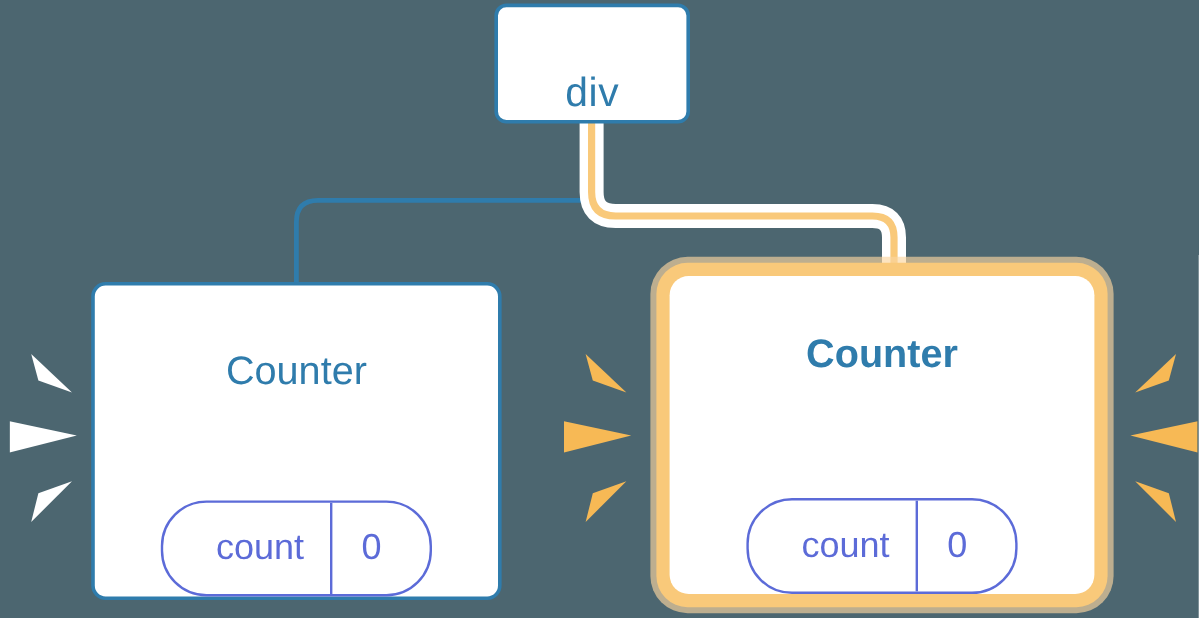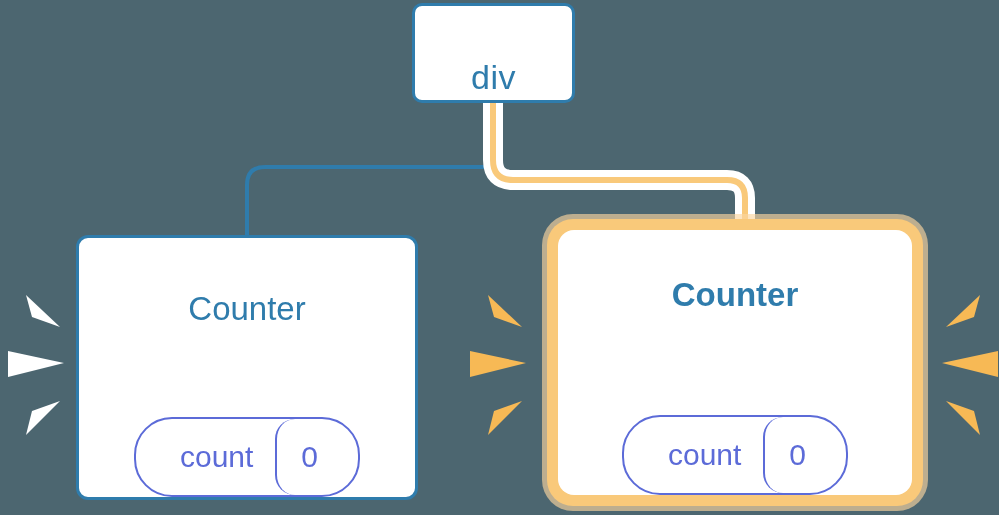--- a/index.html
+++ b/index.html
@@ -108,21 +108,20 @@
   #node-counter-right .pill {
     margin-top: 30px;
   }
   .pill-key, .pill-val {
     display: flex;
     align-items: center;
     justify-content: center;
     font-size: 30px;
     color: #5c6bd8;
     line-height: 1;
-    border-radius: 20px;
   }
   .pill-key {
     padding: 0 22px 0 44px;
   }
   .pill-val {
     padding: 0 40px 0 24px;
     border-left: 2px solid #5c6bd8;
   }
 
   

